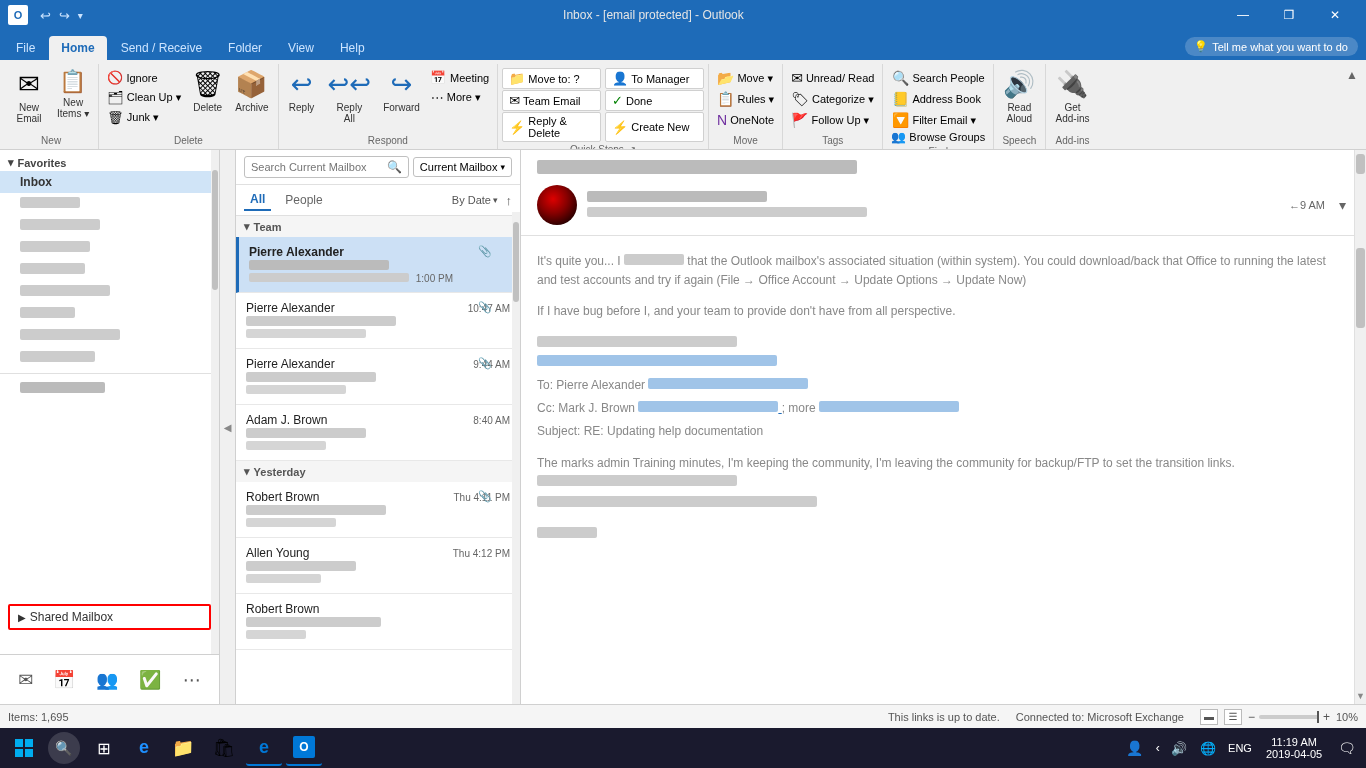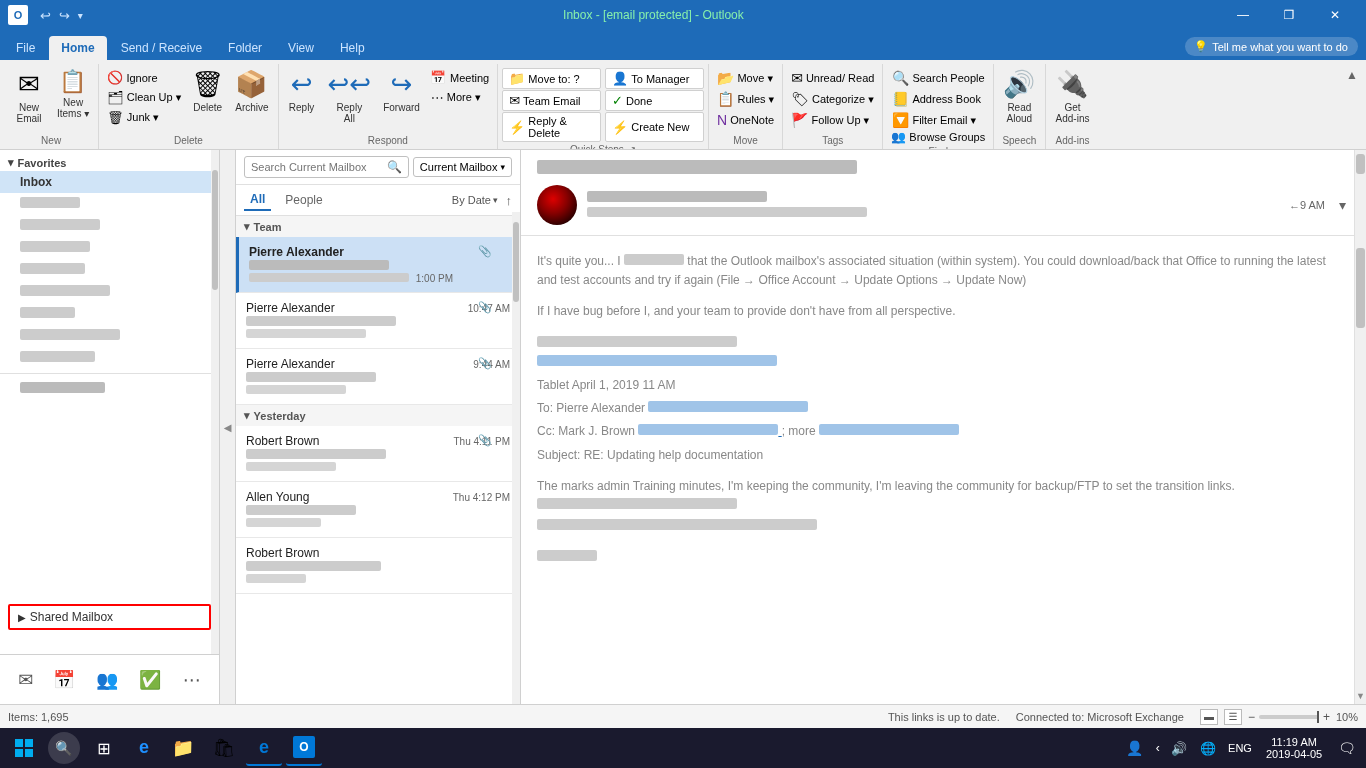--- a/index.html
+++ b/index.html
@@ -11,21 +11,21 @@
     ::-webkit-scrollbar-thumb { background: #b0b0b0; border-radius: 4px; }
   </style>
 </head>
 <body>
 
 <div style="height:30px; background:#1e6bb8; display:flex; align-items:center; padding:0 8px;">
   <div style="width:20px;height:20px;background:white;border-radius:2px;display:flex;align-items:center;justify-content:center;font-size:11px;color:#1e6bb8;font-weight:bold;margin-right:8px;">O</div>
   <div style="color:#cce4ff;font-size:13px;cursor:pointer;padding:2px 4px;">↩</div>
   <div style="color:#cce4ff;font-size:13px;cursor:pointer;padding:2px 4px;">↪</div>
   <div style="color:#cce4ff;font-size:10px;cursor:pointer;padding:2px 4px;">▾</div>
-  <div style="flex:1;text-align:center;color:#86efac;font-size:12px;">Inbox - [email protected] - Outlook</div>
+  <div style="flex:1;text-align:center;color:#e5e5e5;font-size:12px;">Inbox - [email protected] - Outlook</div>
   <div style="display:flex;">
     <div style="width:46px;height:30px;display:flex;align-items:center;justify-content:center;color:white;font-size:12px;cursor:pointer;">—</div>
     <div style="width:46px;height:30px;display:flex;align-items:center;justify-content:center;color:white;font-size:12px;cursor:pointer;">❐</div>
     <div style="width:46px;height:30px;display:flex;align-items:center;justify-content:center;color:white;font-size:12px;cursor:pointer;">✕</div>
   </div>
 </div>
 
 <div style="height:30px; background:#1e6bb8; display:flex; align-items:flex-end; padding-left:4px;">
   <div style="padding:5px 12px;color:#cce4ff;font-size:12px;cursor:pointer;border-radius:4px 4px 0 0;margin-right:2px;">File</div>
   <div style="padding:5px 12px;color:#1e6bb8;font-size:12px;cursor:pointer;border-radius:4px 4px 0 0;margin-right:2px;background:#f0f0f0;font-weight:600;">Home</div>
@@ -340,20 +340,32 @@
         </div>
         <div style="font-size:11px;color:#444;margin-top:1px;">
           <span style="display:inline-block;background:#ccc;border-radius:2px;color:transparent;width:130px;height:10px;"></span>
         </div>
         <div style="font-size:10px;color:#888;margin-top:1px;">
           <span style="display:inline-block;background:#d5d5d5;border-radius:2px;color:transparent;width:100px;height:9px;"></span>
         </div>
         <span style="position:absolute;right:28px;top:8px;font-size:11px;color:#888;">📎</span>
       </div>
 
+      <div style="padding:8px 10px;border-bottom:1px solid #e8e8e8;cursor:pointer;position:relative;">
+        <div style="display:flex;justify-content:space-between;align-items:baseline;">
+          <span style="font-size:12px;color:#222;white-space:nowrap;overflow:hidden;text-overflow:ellipsis;max-width:160px;">Adam J. Brown</span>
+          <span style="font-size:10px;color:#666;white-space:nowrap;">8:40 AM</span>
+        </div>
+        <div style="font-size:11px;color:#444;margin-top:1px;">
+          <span style="display:inline-block;background:#ccc;border-radius:2px;color:transparent;width:120px;height:10px;"></span>
+        </div>
+        <div style="font-size:10px;color:#888;margin-top:1px;">
+          <span style="display:inline-block;background:#d5d5d5;border-radius:2px;color:transparent;width:80px;height:9px;"></span>
+        </div>
+      </div>
 
       <div style="padding:4px 8px;background:#f5f5f5;font-size:11px;font-weight:600;color:#555;display:flex;align-items:center;gap:4px;">
         <span style="cursor:pointer;">▾</span>
         <span>Yesterday</span>
       </div>
 
       <div style="padding:8px 10px;border-bottom:1px solid #e8e8e8;cursor:pointer;position:relative;">
         <div style="display:flex;justify-content:space-between;align-items:baseline;">
           <span style="font-size:12px;color:#222;white-space:nowrap;overflow:hidden;text-overflow:ellipsis;max-width:160px;">Robert Brown</span>
           <span style="font-size:10px;color:#666;white-space:nowrap;text-align:right;">Thu 4:11 PM</span>
@@ -435,21 +447,20 @@
       <p style="margin-bottom:12px;color:#888;">
         If I have bug before I, and your team to provide don't have from all perspective.
       </p>
       <p style="margin-bottom:4px;">
         <span style="background:#ccc;border-radius:2px;color:transparent;width:200px;display:inline-block;height:11px;"></span>
         <br>
         <a style="color:#1e6bb8;text-decoration:underline;">
           <span style="display:inline-block;background:#a0c4e8;border-radius:2px;color:transparent;width:240px;height:11px;"></span>
         </a>
       </p>
-      <p style="margin-bottom:4px;color:#888;">Tablet April 1, 2019 11 AM</p>
       <p style="margin-bottom:4px;color:#888;">
         To: Pierre Alexander
         <a style="color:#1e6bb8;text-decoration:underline;">
           <span style="display:inline-block;background:#a0c4e8;border-radius:2px;color:transparent;width:160px;height:11px;"></span>
         </a>
       </p>
       <p style="margin-bottom:4px;color:#888;">
         Cc: Mark J. Brown
         <a style="color:#1e6bb8;text-decoration:underline;">
           <span style="display:inline-block;background:#a0c4e8;border-radius:2px;color:transparent;width:140px;height:11px;"></span>

